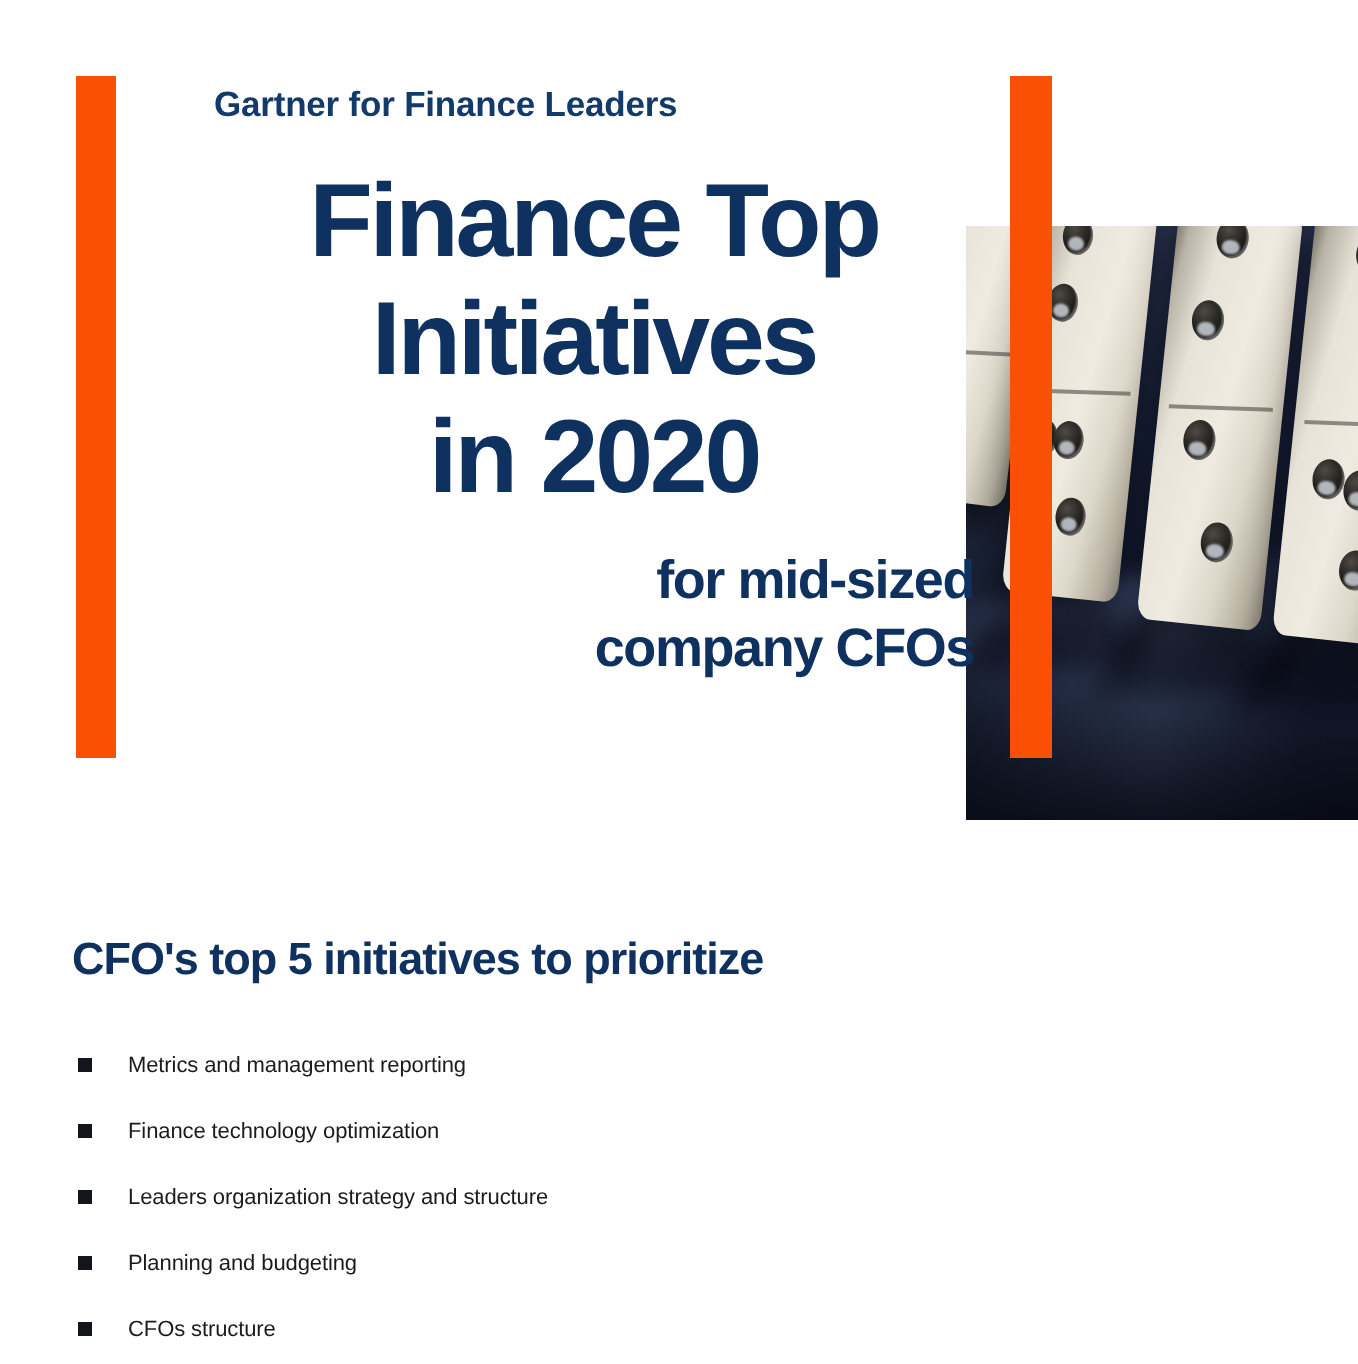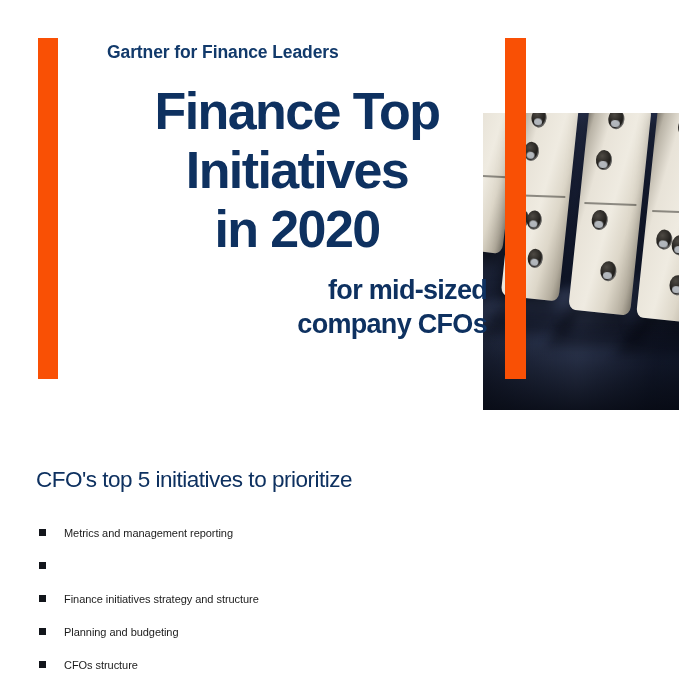--- a/index.html
+++ b/index.html
@@ -160,21 +160,21 @@
 
   
   .list-block {
     position: absolute;
     left: 36px; top: 466px;
     width: 600px;
   }
   .list-heading {
     color: #0e3160;
     font-size: 22.5px;
-    font-weight: normal;
+    font-weight: bold;
     letter-spacing: -0.5px;
     line-height: 28px;
   }
   .bullets {
     list-style: none;
     margin-top: 22px;
   }
   .bullet-row {
     position: relative;
     padding-left: 28px;
@@ -260,24 +260,25 @@
   <section class="list-block">
     <h2 class="list-heading">CFO's top 5 initiatives to prioritize</h2>
 
     <ul class="bullets">
       <li class="bullet-row">
         <span class="bullet-marker"></span>
         <span class="bullet-label">Metrics and management reporting</span>
       </li>
       <li class="bullet-row">
         <span class="bullet-marker"></span>
-      </li>
-      <li class="bullet-row">
-        <span class="bullet-marker"></span>
-        <span class="bullet-label">Finance initiatives strategy and structure</span>
+        <span class="bullet-label">Finance technology optimization</span>
+      </li>
+      <li class="bullet-row">
+        <span class="bullet-marker"></span>
+        <span class="bullet-label">Leaders organization strategy and structure</span>
       </li>
       <li class="bullet-row">
         <span class="bullet-marker"></span>
         <span class="bullet-label">Planning and budgeting</span>
       </li>
       <li class="bullet-row">
         <span class="bullet-marker"></span>
         <span class="bullet-label">CFOs structure</span>
       </li>
     </ul>

